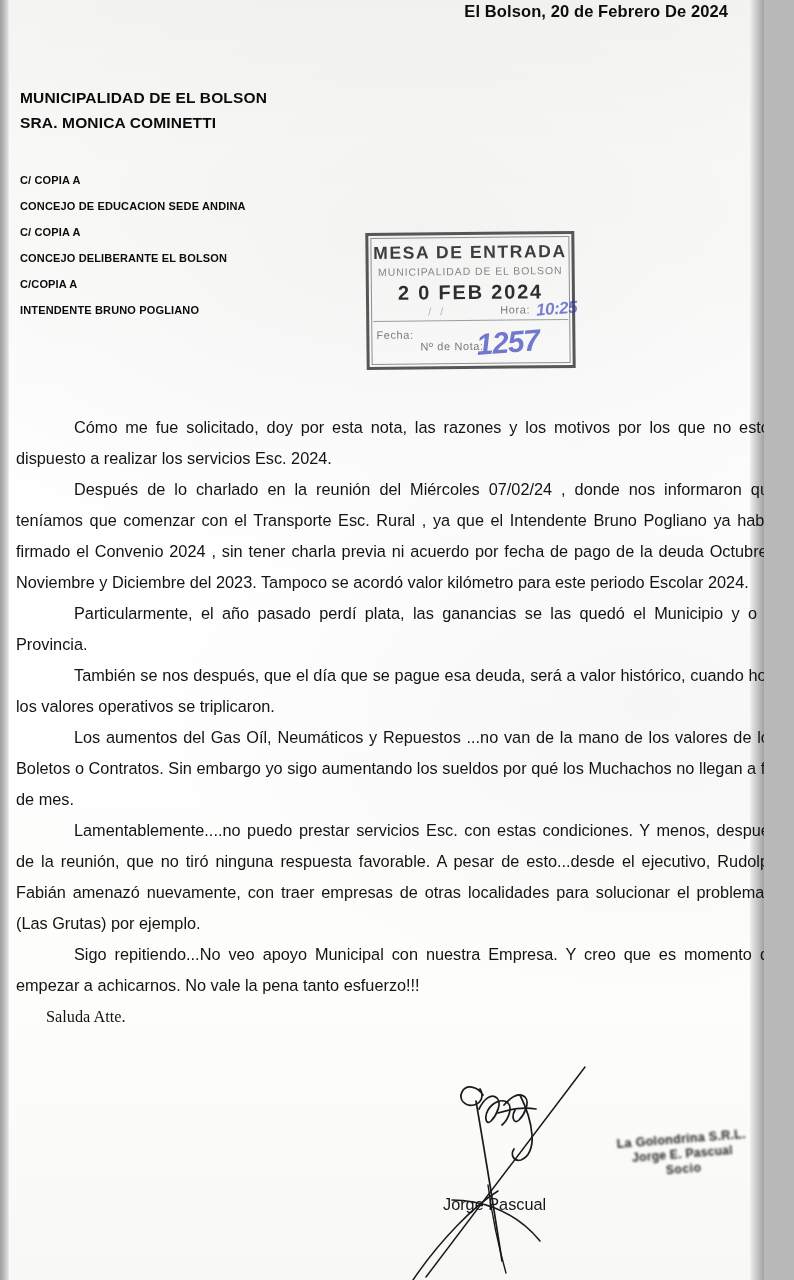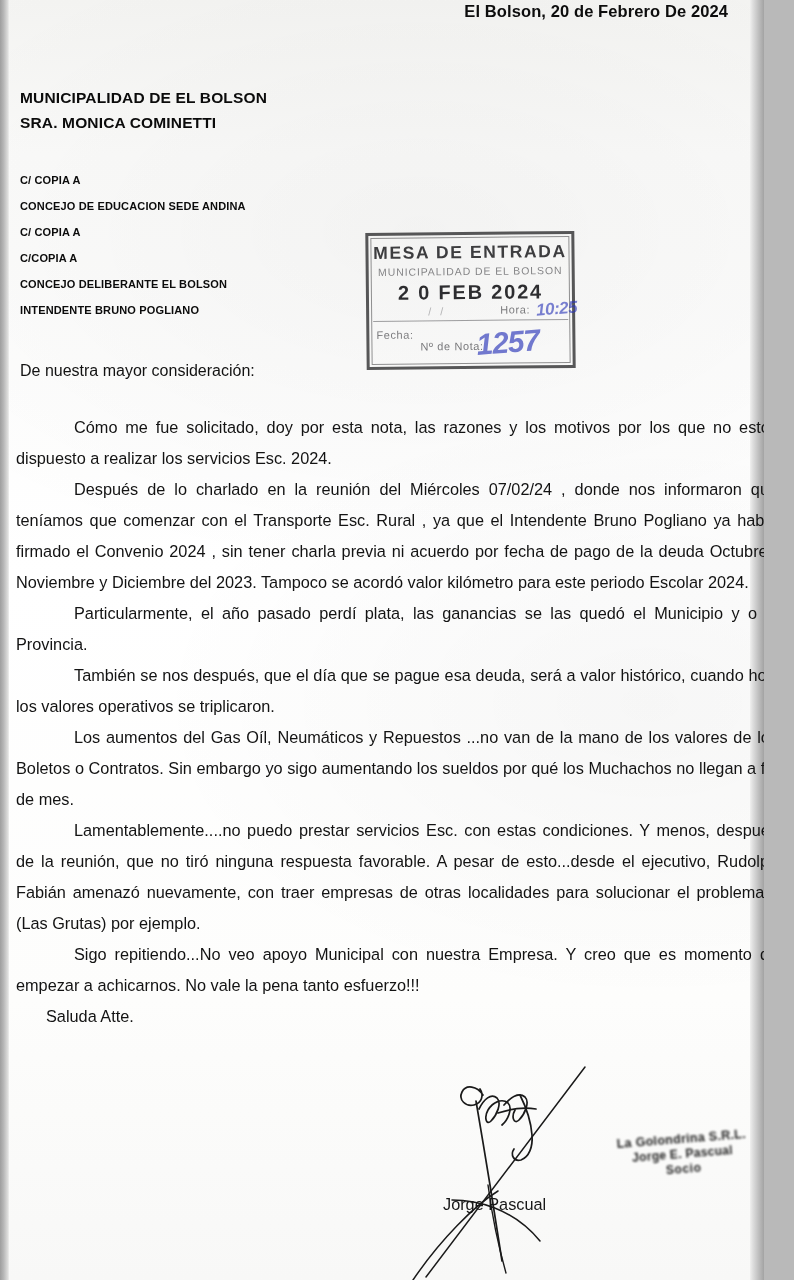--- a/index.html
+++ b/index.html
@@ -224,21 +224,21 @@
     line-height: 31px;
     color: #131313;
     text-align: justify;
   }
   #body-text p {
     margin: 0;
     text-indent: 58px;
     text-align: justify;
   }
   #body-text p.no-justify { text-align: left; }
-  #body-text p.small-indent { text-indent: 30px; }
+  #body-text p.small-indent { text-indent: 30px; font-family: Liberation Serif, serif; }
 
   
   #signature-area {
     position: absolute;
     left: 0;
     top: 1070px;
     width: 794px;
     height: 210px;
   }
   #signature-svg {
@@ -299,26 +299,25 @@
 
     <div id="recipient-block">
       <div class="addr-line">MUNICIPALIDAD DE EL BOLSON</div>
       <div class="addr-line">SRA. MONICA COMINETTI</div>
     </div>
 
     <div id="copies-block">
       <div class="addr-line">C/ COPIA A</div>
       <div class="addr-line">CONCEJO DE EDUCACION SEDE ANDINA</div>
       <div class="addr-line">C/ COPIA A</div>
+      <div class="addr-line">CONCEJO DELIBERANTE EL BOLSON</div>
       <div class="addr-line">C/COPIA A</div>
-      <div class="addr-line">CONCEJO DELIBERANTE EL BOLSON</div>
       <div class="addr-line">INTENDENTE BRUNO POGLIANO</div>
     </div>
 
-    <div id="salutation">De nuestra mayor consideración:</div>
 
     <div id="reception-stamp">
       <div id="stamp-outer-border"></div>
       <div id="stamp-inner-border"></div>
       <div id="stamp-title">MESA DE ENTRADA</div>
       <div id="stamp-org">MUNICIPALIDAD DE EL BOLSON</div>
       <div id="stamp-date">2 0 FEB 2024</div>
       <div id="stamp-divider-1"></div>
       <div id="stamp-fecha-row">
         <span id="stamp-fecha-label">Fecha:</span>

